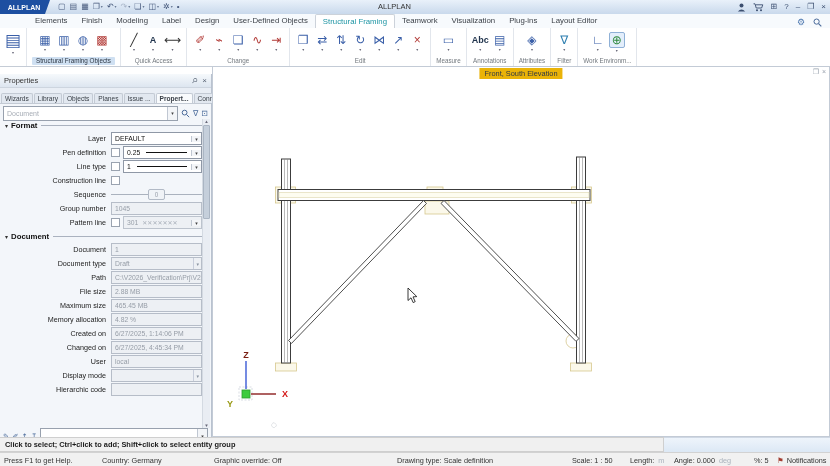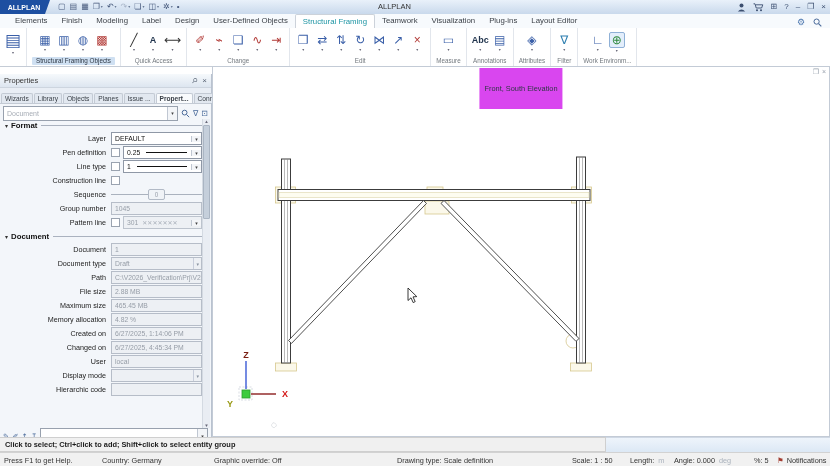--- a/index.html
+++ b/index.html
@@ -18,21 +18,21 @@
   .tb-icon::before{content:attr(data-glyph)}
   .tb-icon[data-cls~="dd"]::after{content:"▾";font-size:4px;color:#6a7b96;margin-left:1px}
   .tb-icon[data-cls~="muted"]{color:#a9b6c9}
   .tb-title{position:absolute;left:378px;top:2px;color:#333;font-size:7.5px}
   .tb-right{margin-left:auto;display:flex;align-items:center;gap:7px;padding-right:4px}
   .tb-right .tb-icon{font-size:8px;color:#3c4f70}
   .winbtn{font-size:8px;color:#44577a}
   
   .menubar{position:absolute;left:0;top:14px;right:0;height:14px;background:#f7fafd;
     border-bottom:1px solid #d9dee5;display:flex;align-items:flex-end;font-size:7.8px}
-  .mtabs{display:flex;margin-left:8px;height:14px}
+  .mtabs{display:flex;margin-left:28px;height:14px}
   .mtab{padding:2px 7px 1px 7px;color:#3a3f46;white-space:nowrap;cursor:default}
   .mtab[data-cls="active"]{color:#1e95a4;background:#fff;border:1px solid #ccd2da;
     border-bottom:0;border-radius:2px 2px 0 0;margin-bottom:-1px;padding-bottom:2px}
   .menu-right{margin-left:auto;display:flex;gap:8px;align-items:center;padding:0 8px 1px 0}
   .gear{color:#4f79b0;font-size:9px}
   
   .ribbon{position:absolute;left:0;top:28px;right:0;height:38px;background:#fff;
     border-bottom:1px solid #c5ccd6;display:flex}
   .rgroup{display:flex;flex-direction:column;align-items:center;justify-content:flex-end;
     padding:1px 5px 0 5px;border-right:1px solid #e2e6ec}
@@ -103,28 +103,28 @@
   .pscroll{position:absolute;right:1px;top:45px;bottom:17px;width:7px;background:#e9edf3;
     border-left:1px solid #d4dae2;display:flex;flex-direction:column;align-items:center;font-size:4.5px;color:#667}
   .pthumb{width:5px;height:92px;background:#c5cfdb;border:1px solid #aab5c3;margin-top:1px;border-radius:1px}
   .pbottom{position:absolute;left:0;right:0;bottom:1px;height:15px;display:flex;
     align-items:center;gap:3px;padding:0 3px;background:#f3f6fa}
   .pbicon{font-size:7.5px;color:#4a6a9a}
   .pbicon::before{content:attr(data-glyph)}
   
   .viewport{position:absolute;left:212px;top:66px;right:0;height:371px;background:#fff;
     border:1px solid #c3cbd6;box-sizing:border-box}
-  .vtitle{position:absolute;left:50%;transform:translateX(-50%);top:1px;background:#d946ef;
-    color:#2e3744;font-size:7.4px;padding:16px 5px;white-space:nowrap}
+  .vtitle{position:absolute;left:50%;transform:translateX(-50%);top:1px;background:#eab308;
+    color:#2e3744;font-size:7.4px;padding:1px 5px;white-space:nowrap}
   .vbtns{position:absolute;right:3px;top:1px;font-size:7px;color:#98a1ad;display:flex;gap:3px}
   .vcompass{position:absolute;left:58px;top:352px;font-size:10px;color:#9aa2ad}
   svg text{font-family:"Liberation Sans",sans-serif}
   
   .msgbar{position:absolute;left:0;top:437px;right:0;height:15px;display:flex}
-  .msg-left{width:606px;background:#f0f0f0;border:1px solid #cfcfcf;border-left:0;box-sizing:border-box;
+  .msg-left{width:664px;background:#f0f0f0;border:1px solid #cfcfcf;border-left:0;box-sizing:border-box;
     display:flex;align-items:center;font-size:7.4px;font-weight:bold;color:#1c1c1c;padding-left:5px;white-space:nowrap}
   .msg-right{flex:1;background:linear-gradient(#eef4fb,#dce8f5);border-top:1px solid #cfd8e4}
   .statusbar{position:absolute;left:0;top:452px;right:0;height:14px;background:#f1f1f1;
     border-top:1px solid #d2d2d2;display:flex;align-items:center;font-size:7.3px;color:#333}
   .sitem{display:flex;align-items:center;padding-left:4px;box-sizing:border-box;white-space:nowrap;flex:none}
   .sitem[data-cls="w1"]{width:98px}.sitem[data-cls="w2"]{width:112px}
   .sitem[data-cls="w3"]{width:183px}.sitem[data-cls="w4"]{width:175px}
   .sitem[data-cls="w5"]{width:58px}.sitem[data-cls="w6"]{width:44px}
   .sitem[data-cls="w7"]{width:80px}.sitem[data-cls="w8"]{width:23px}
   .sitem[data-cls="w9"]{flex:1}

